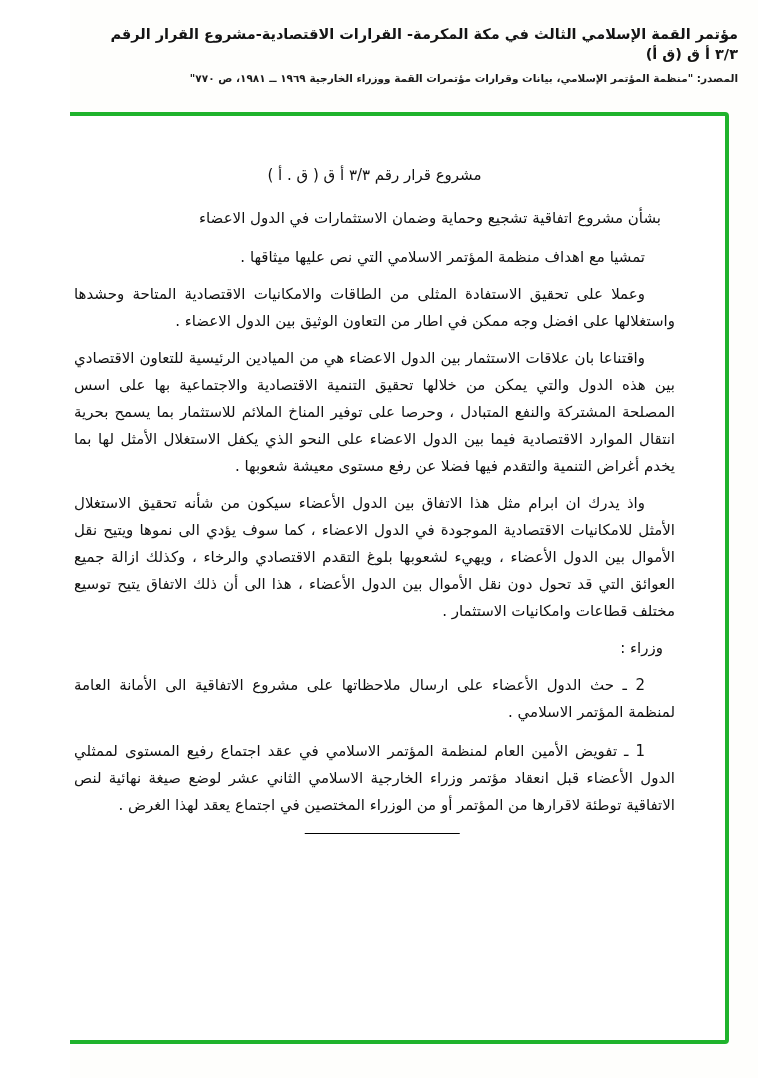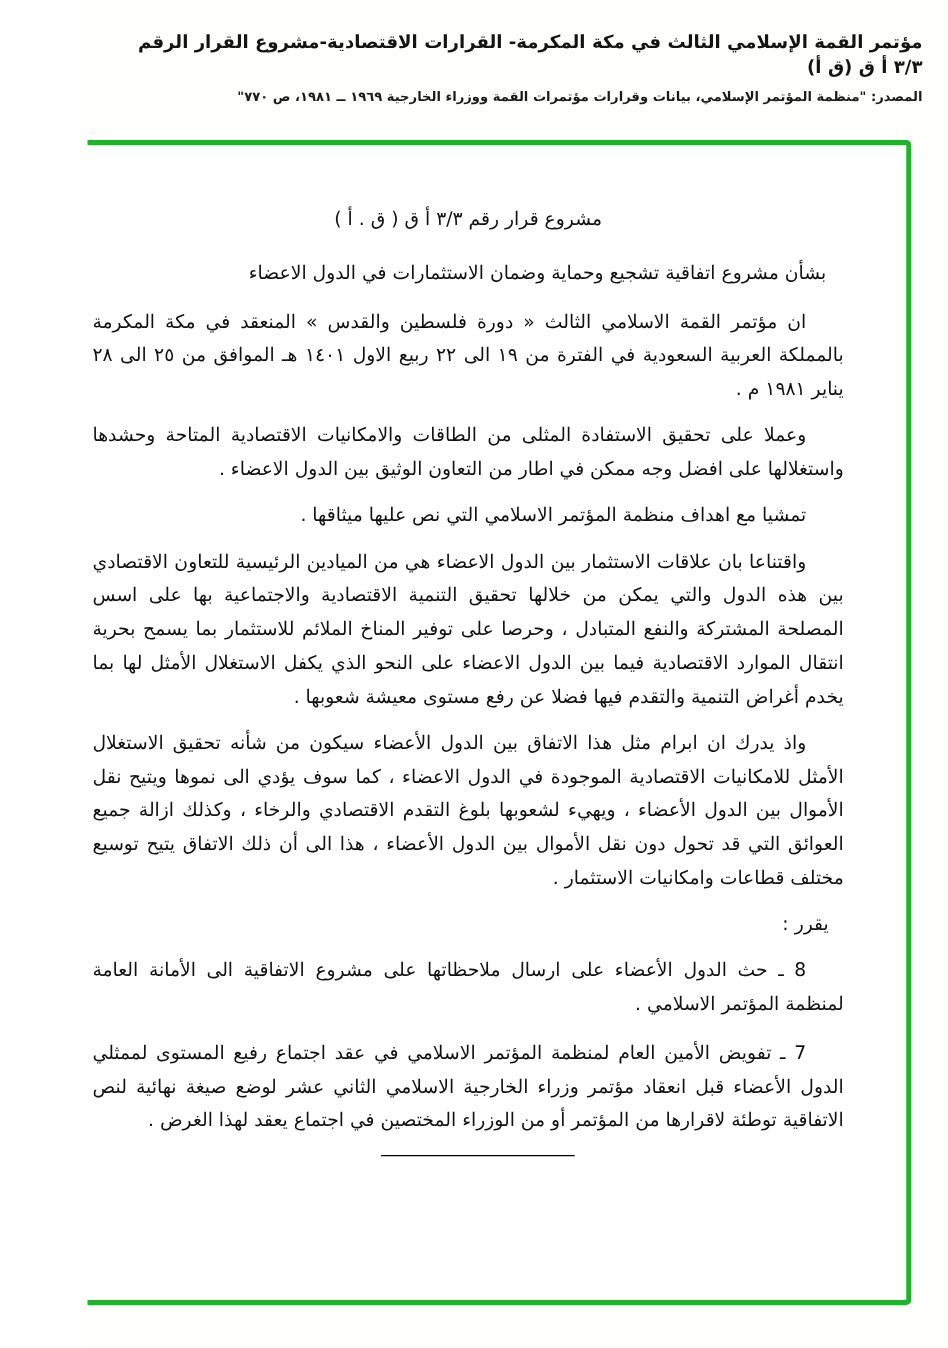--- a/index.html
+++ b/index.html
@@ -92,36 +92,35 @@
     <div class="source-line">المصدر: "منظمة المؤتمر الإسلامي، بيانات وقرارات مؤتمرات القمة ووزراء الخارجية ١٩٦٩ ــ ١٩٨١، ص ٧٧٠"</div>
   </div>
 
   <div class="doc-frame" style="border-color: rgb(31, 179, 44);">
     <div class="doc-content">
 
       <div class="doc-title">مشروع قرار رقم ٣/٣ أ ق ( ق . أ )</div>
 
       <div class="doc-subtitle">بشأن مشروع اتفاقية تشجيع وحماية وضمان الاستثمارات في الدول الاعضاء</div>
 
-      <p class="para">ان مؤتمر القمة الاسلامي الثالث « دورة فلسطين والقدس » المنعقد في مكة المكرمة بالمملكة العربية السعودية في الفترة من ١٩ الى ٢٢ ربيع الاول ١٤٠١ هـ الموافق من ٢٥ الى ٢٨ يناير ١٩٨١ م .</p>
+
+      <p class="para">تمشيا مع اهداف منظمة المؤتمر الاسلامي التي نص عليها ميثاقها .</p>
 
       <p class="para">وعملا على تحقيق الاستفادة المثلى من الطاقات والامكانيات الاقتصادية المتاحة وحشدها واستغلالها على افضل وجه ممكن في اطار من التعاون الوثيق بين الدول الاعضاء .</p>
-
-      <p class="para">تمشيا مع اهداف منظمة المؤتمر الاسلامي التي نص عليها ميثاقها .</p>
 
       <p class="para">واقتناعا بان علاقات الاستثمار بين الدول الاعضاء هي من الميادين الرئيسية للتعاون الاقتصادي بين هذه الدول والتي يمكن من خلالها تحقيق التنمية الاقتصادية والاجتماعية بها على اسس المصلحة المشتركة والنفع المتبادل ، وحرصا على توفير المناخ الملائم للاستثمار بما يسمح بحرية انتقال الموارد الاقتصادية فيما بين الدول الاعضاء على النحو الذي يكفل الاستغلال الأمثل لها بما يخدم أغراض التنمية والتقدم فيها فضلا عن رفع مستوى معيشة شعوبها .</p>
 
 
 
       <p class="para">واذ يدرك ان ابرام مثل هذا الاتفاق بين الدول الأعضاء سيكون من شأنه تحقيق الاستغلال الأمثل للامكانيات الاقتصادية الموجودة في الدول الاعضاء ، كما سوف يؤدي الى نموها ويتيح نقل الأموال بين الدول الأعضاء ، ويهيء لشعوبها بلوغ التقدم الاقتصادي والرخاء ، وكذلك ازالة جميع العوائق التي قد تحول دون نقل الأموال بين الدول الأعضاء ، هذا الى أن ذلك الاتفاق يتيح توسيع مختلف قطاعات وامكانيات الاستثمار .</p>
 
-      <div class="decisions-heading">يقرر :</div>
+      <div class="decisions-heading">وزراء :</div>
 
-      <p class="decision">8 ـ حث الدول الأعضاء على ارسال ملاحظاتها على مشروع الاتفاقية الى الأمانة العامة لمنظمة المؤتمر الاسلامي .</p>
+      <p class="decision">2 ـ حث الدول الأعضاء على ارسال ملاحظاتها على مشروع الاتفاقية الى الأمانة العامة لمنظمة المؤتمر الاسلامي .</p>
 
-      <p class="decision">7 ـ تفويض الأمين العام لمنظمة المؤتمر الاسلامي في عقد اجتماع رفيع المستوى لممثلي الدول الأعضاء قبل انعقاد مؤتمر وزراء الخارجية الاسلامي الثاني عشر لوضع صيغة نهائية لنص الاتفاقية توطئة لاقرارها من المؤتمر أو من الوزراء المختصين في اجتماع يعقد لهذا الغرض .</p>
+      <p class="decision">1 ـ تفويض الأمين العام لمنظمة المؤتمر الاسلامي في عقد اجتماع رفيع المستوى لممثلي الدول الأعضاء قبل انعقاد مؤتمر وزراء الخارجية الاسلامي الثاني عشر لوضع صيغة نهائية لنص الاتفاقية توطئة لاقرارها من المؤتمر أو من الوزراء المختصين في اجتماع يعقد لهذا الغرض .</p>
 
       <div class="end-rule"></div>
 
     </div>
   </div>
 
 </div>
 
 </body></html>

